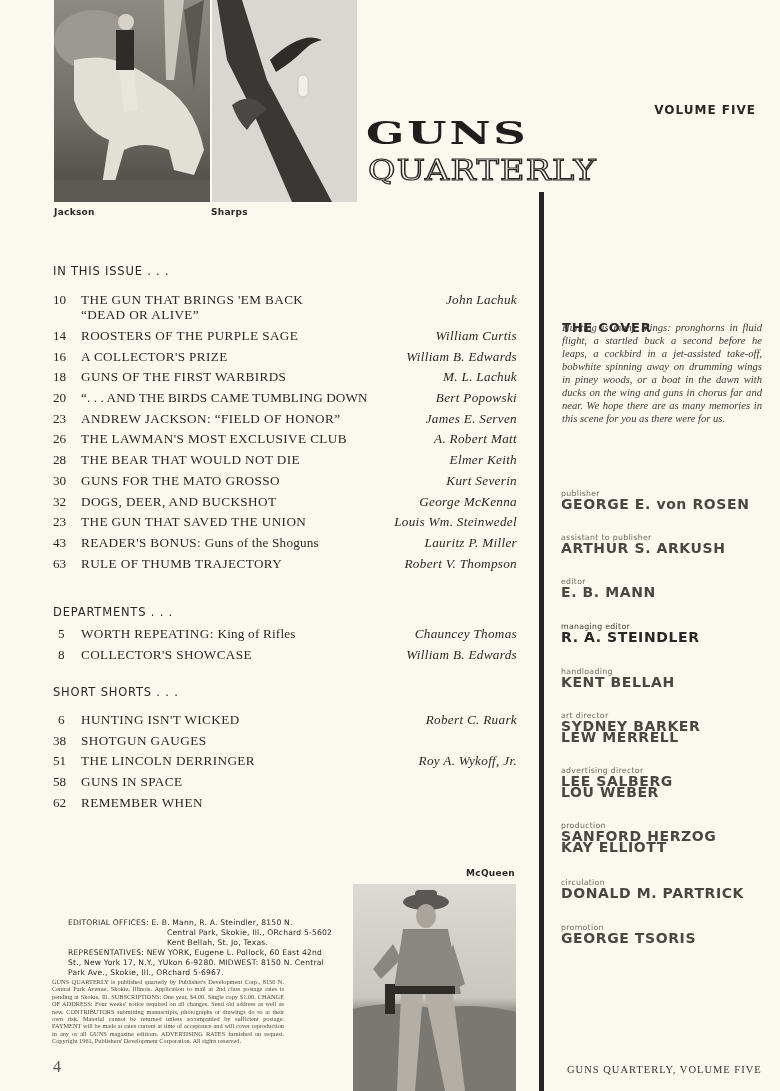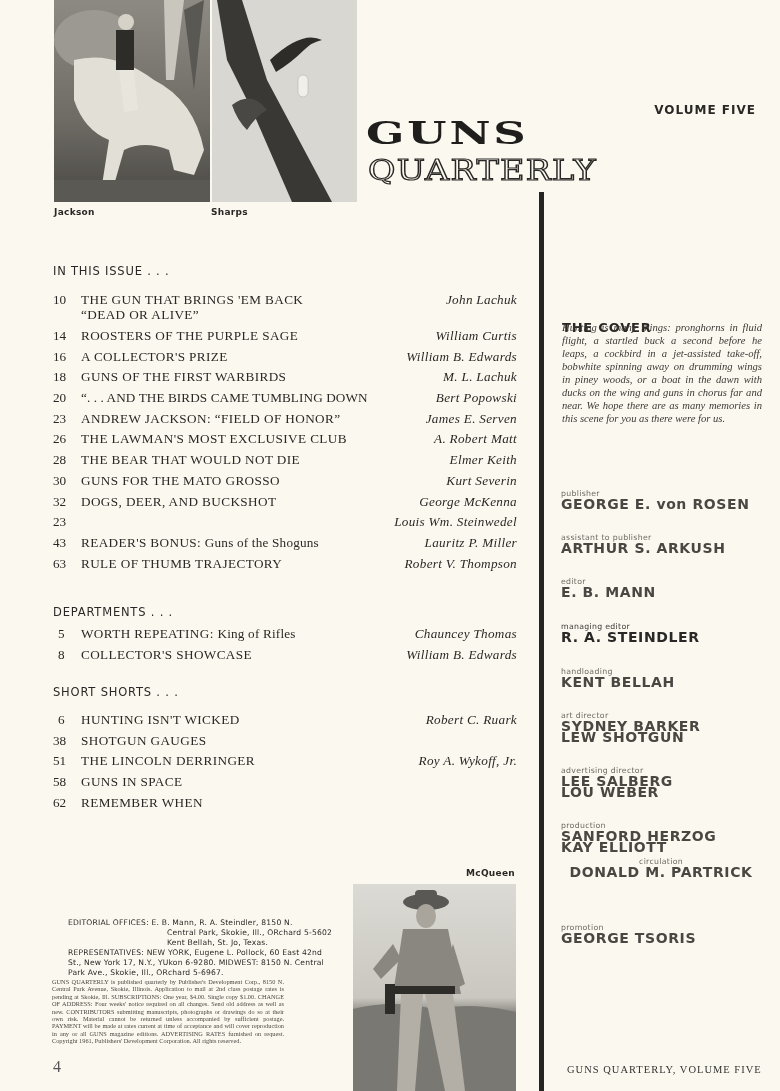--- a/index.html
+++ b/index.html
@@ -203,20 +203,21 @@
     <span class="ttl">GUNS FOR THE MATO GROSSO</span>
     <span class="auth">Kurt Severin</span>
   </div>
   <div class="toc-row">
     <span class="pg">32</span>
     <span class="ttl">DOGS, DEER, AND BUCKSHOT</span>
     <span class="auth">George McKenna</span>
   </div>
   <div class="toc-row">
     <span class="pg">23</span>
+    <span class="ttl">THE GUN THAT SAVED THE UNION</span>
     <span class="auth">Louis Wm. Steinwedel</span>
   </div>
   <div class="toc-row">
     <span class="pg">43</span>
     <span class="ttl"><span>READER'S BONUS:</span> <span class="sub">Guns of the Shoguns</span></span>
     <span class="auth">Lauritz P. Miller</span>
   </div>
   <div class="toc-row">
     <span class="pg">63</span>
     <span class="ttl">RULE OF THUMB TRAJECTORY</span>
@@ -321,33 +322,33 @@
   <div class="role bold">managing editor</div>
   <div class="name bold">R. A. STEINDLER</div>
 </div>
 <div class="staff" style="top:667px;">
   <div class="role">handloading</div>
   <div class="name">KENT BELLAH</div>
 </div>
 <div class="staff" style="top:711px;">
   <div class="role">art director</div>
   <div class="name">SYDNEY BARKER</div>
-  <div class="name">LEW SHOTGUN</div>
+  <div class="name">LEW MERRELL</div>
 </div>
 <div class="staff" style="top:766px;">
   <div class="role">advertising director</div>
   <div class="name">LEE SALBERG</div>
   <div class="name">LOU WEBER</div>
 </div>
 <div class="staff" style="top:821px;">
   <div class="role">production</div>
   <div class="name">SANFORD HERZOG</div>
   <div class="name">KAY ELLIOTT</div>
 </div>
-<div class="staff" style="top:857px;text-align:center;">
+<div class="staff" style="top:878px;">
   <div class="role">circulation</div>
   <div class="name">DONALD M. PARTRICK</div>
 </div>
 <div class="staff" style="top:923px;">
   <div class="role">promotion</div>
   <div class="name">GEORGE TSORIS</div>
 </div>
 
 <div class="footer-right">GUNS QUARTERLY, VOLUME FIVE</div>
 

